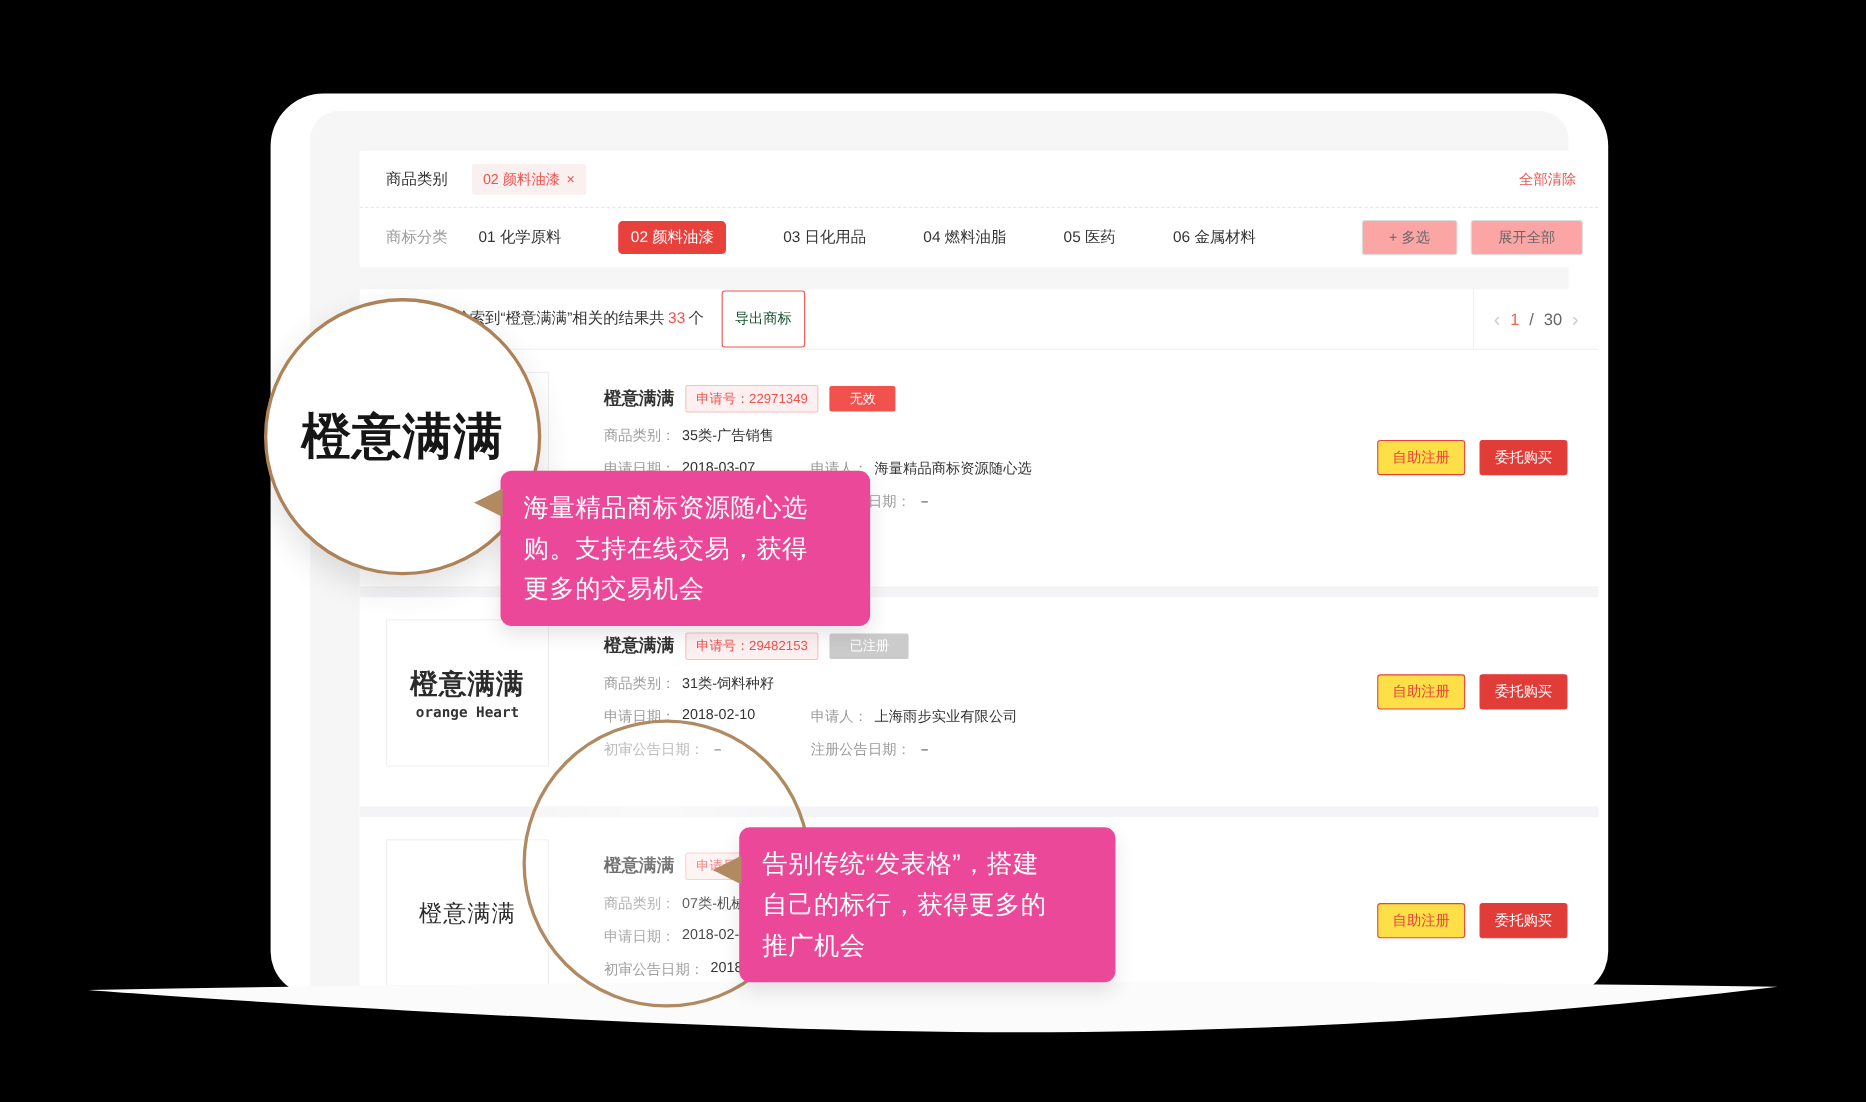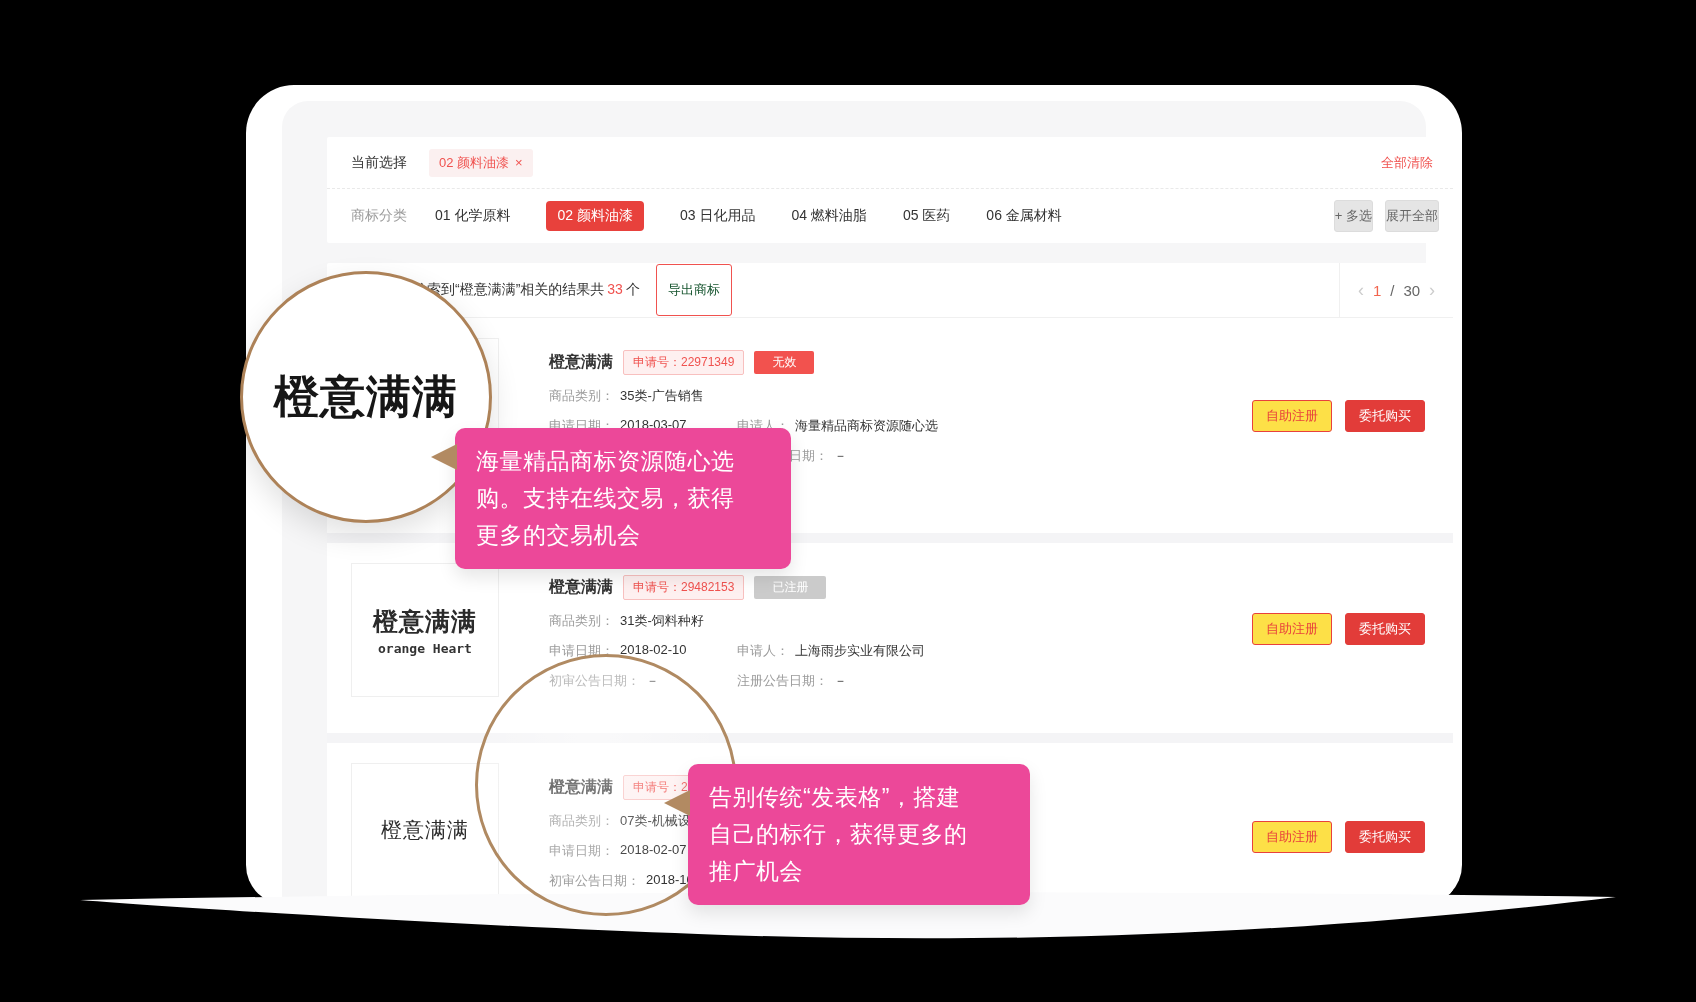--- a/index.html
+++ b/index.html
@@ -28,27 +28,27 @@
   }
   .filter-row2{height:53px;display:flex;align-items:center;padding:0 14px 0 24px;box-sizing:border-box;}
   .cur-label{font-size:14px;color:#333;margin-right:22px;}
   .chip{
     font-size:13px;color:#f0524f;background:#fbf0f0;border-radius:3px;
     padding:5px 10px;display:inline-flex;align-items:center;gap:6px;cursor:pointer;
   }
   .chip .x{font-size:13px;}
   .clear-all{margin-left:auto;font-size:13px;color:#f0524f;cursor:pointer;}
   .cat-label{font-size:14px;color:#9b9b9b;margin-right:28px;}
-  .cats{display:flex;align-items:center;gap:36px;font-size:14px;color:#333;}
+  .cats{display:flex;align-items:center;gap:52px;font-size:14px;color:#333;}
   .cat{cursor:pointer;white-space:nowrap;}
   .cat.active{background:#e8413c;color:#fff;border-radius:4px;padding:6px 11px;}
   .filter-btns{margin-left:auto;display:flex;gap:12px;}
   .gbtn{
-    font-size:13px;color:#666;background:#e5e5e5;border:1px solid #dcdcdc;
-    border-radius:3px;padding:6px 0;cursor:pointer;white-space:nowrap;
+    font-size:13px;color:#666;background:#fca5a5;border:1px solid #dcdcdc;
+    border-radius:3px;padding:6px 24px;cursor:pointer;white-space:nowrap;
   }
   
   .results-card{
     position:absolute;left:45px;top:162px;width:1126px;height:658px;
     background:#fff;border-radius:2px;
   }
   .res-header{
     position:relative;height:55px;display:flex;align-items:center;
     padding:0 130px 0 16px;border-bottom:1px solid #f0f0f0;box-sizing:border-box;
   }
@@ -123,34 +123,34 @@
     padding:15px 21px;font-size:23px;line-height:37px;white-space:pre-line;
     z-index:22;box-shadow:0 8px 18px rgba(0,0,0,0.10);letter-spacing:0.5px;
   }
   .bubble:after{
     content:"";position:absolute;left:-24px;width:0;height:0;
     border-top:13px solid transparent;border-bottom:13px solid transparent;
     border-right:26px solid #b28a62;
   }
   .bubble1{left:455px;top:428px;width:294px;}
   .bubble1:after{top:16px;}
-  .bubble2{left:688px;top:752px;width:300px;margin-top:12px;}
+  .bubble2{left:672px;top:752px;width:300px;}
   .bubble2:after{top:26px;}
   
   .swoosh{position:absolute;left:58px;top:884px;width:1580px;height:96px;z-index:15;}
 </style>
 </head>
 <body>
 
 <div class="window">
   <div class="window-inner">
 
     <div class="filter-card">
       <div class="filter-row1">
-        <span class="cur-label">当前选择</span>
+        <span class="cur-label">商品类别</span>
         <span class="chip">
           <span>02 颜料油漆</span>
           <span class="x">×</span>
         </span>
         <span class="clear-all">全部清除</span>
       </div>
       <div class="filter-row2">
         <span class="cat-label">商标分类</span>
         <span class="cats">
           <span class="cat">01 化学原料</span>

